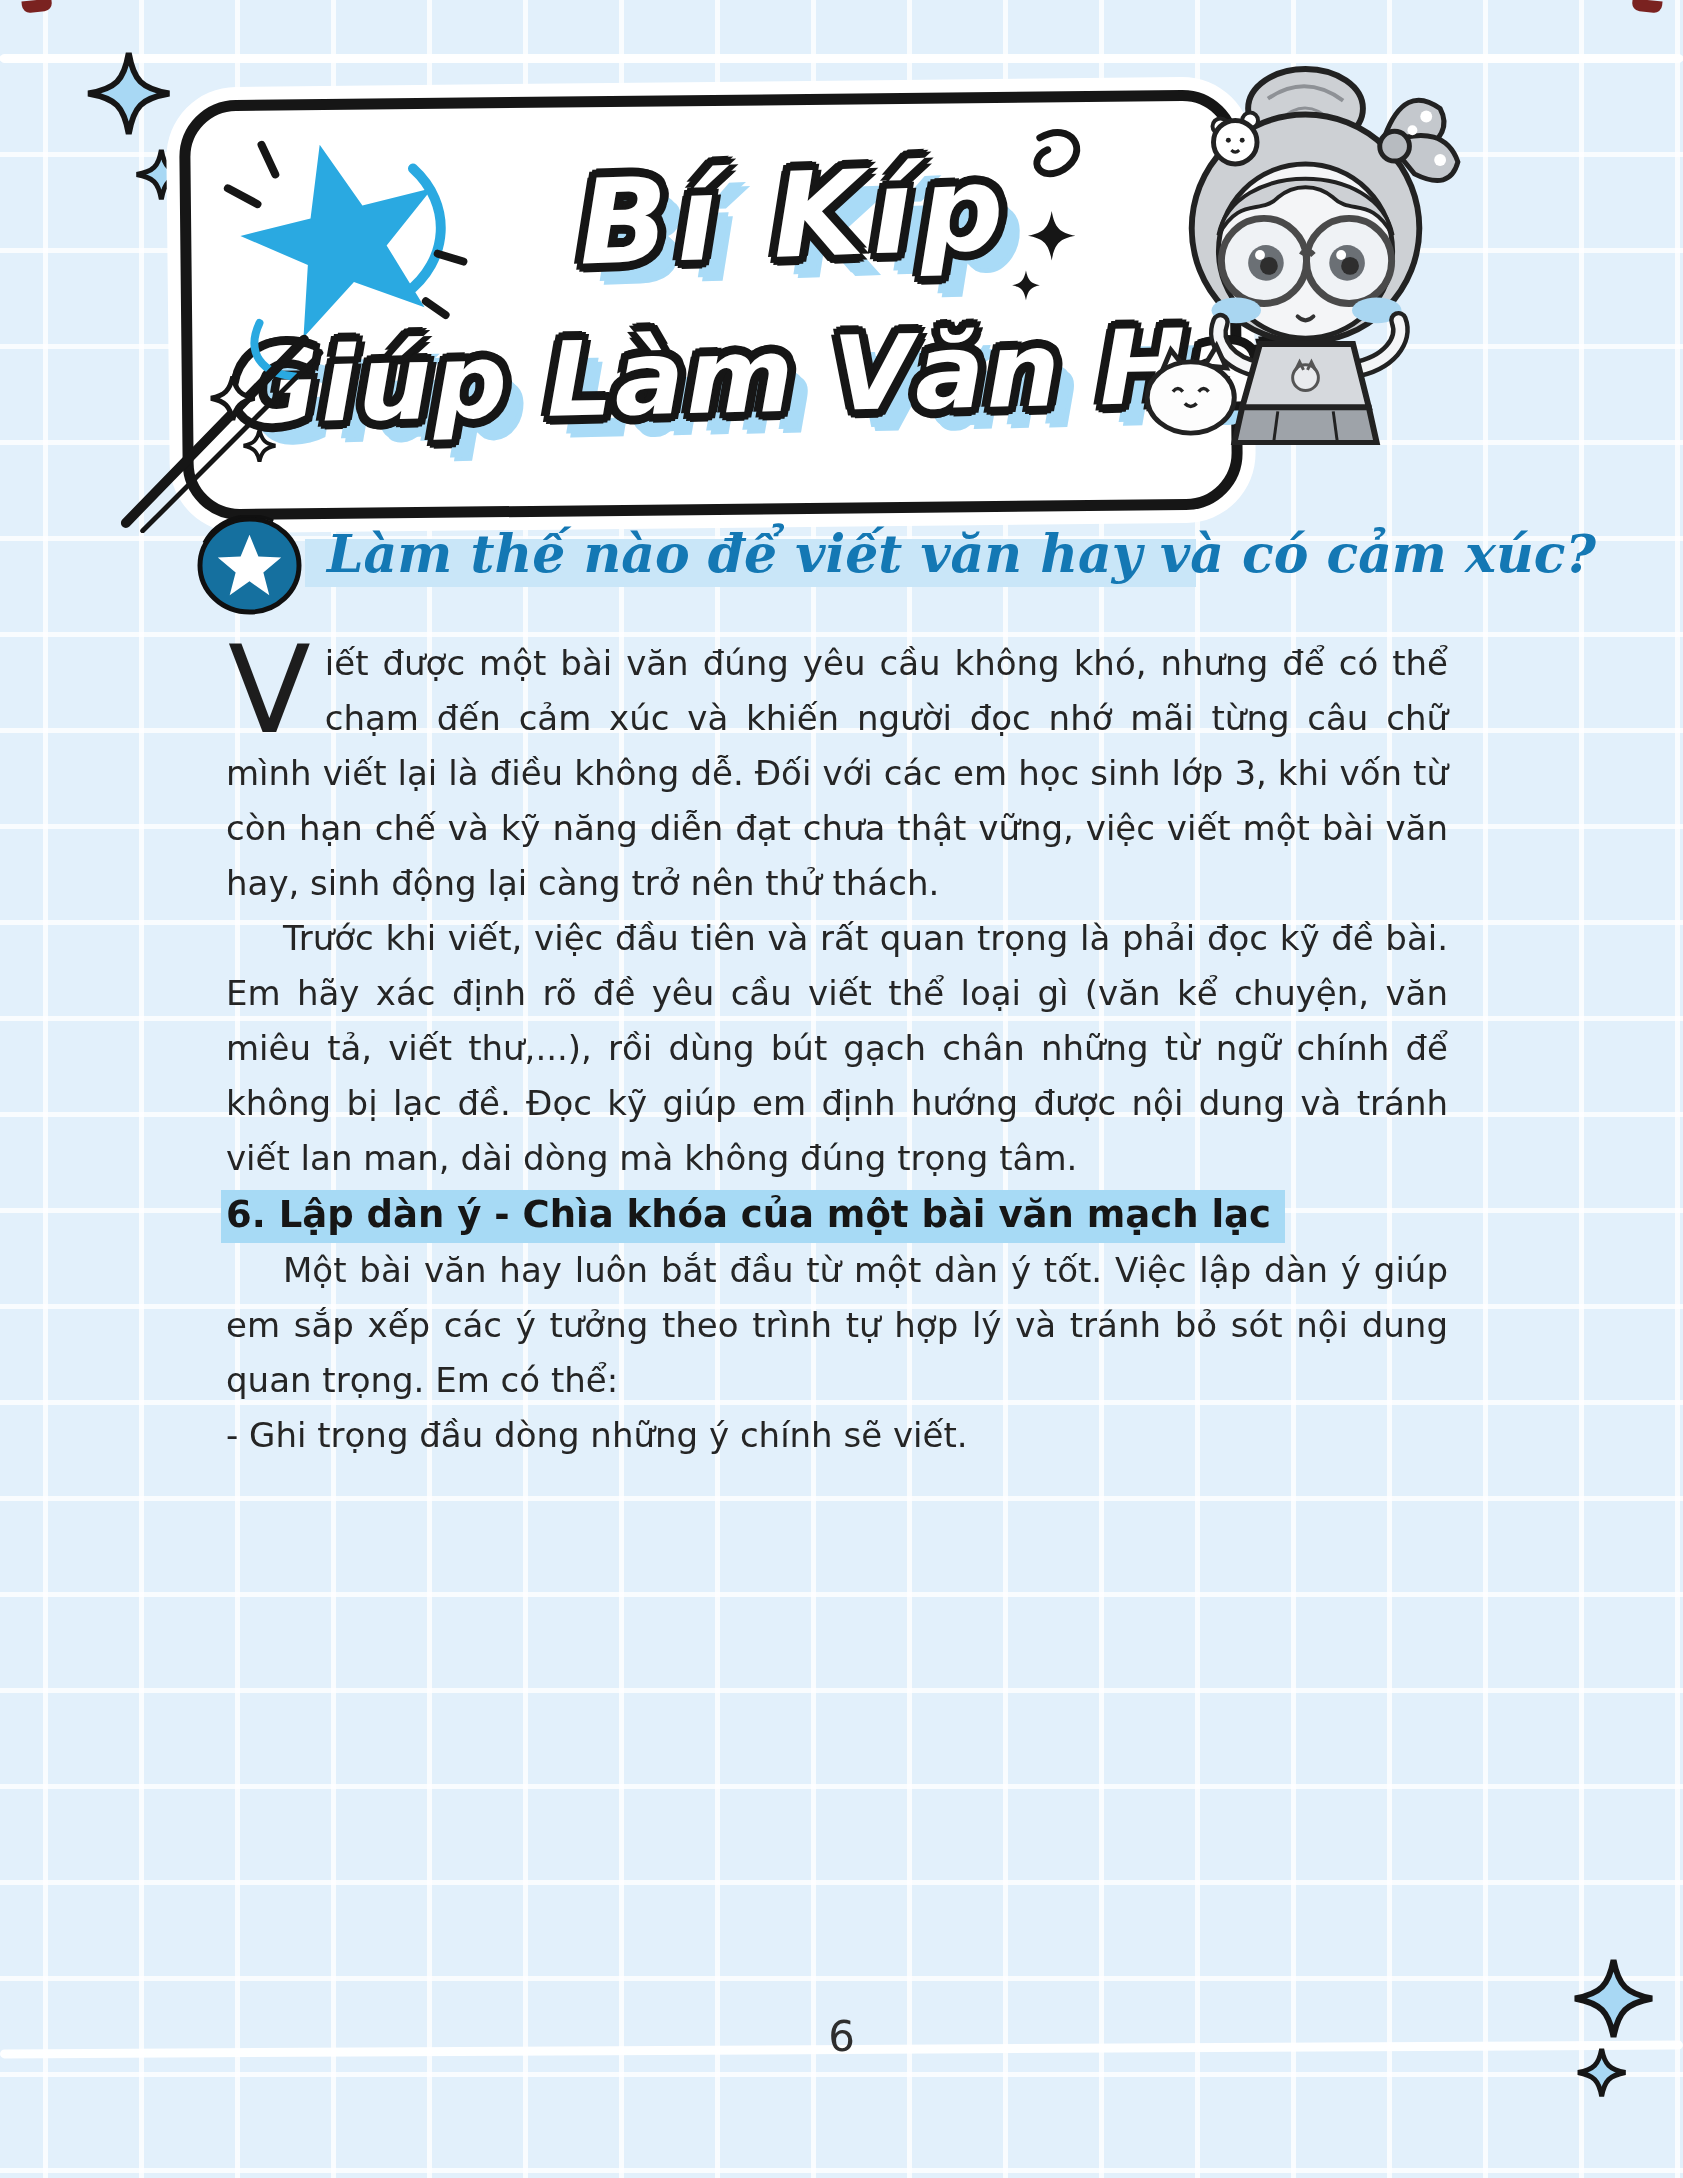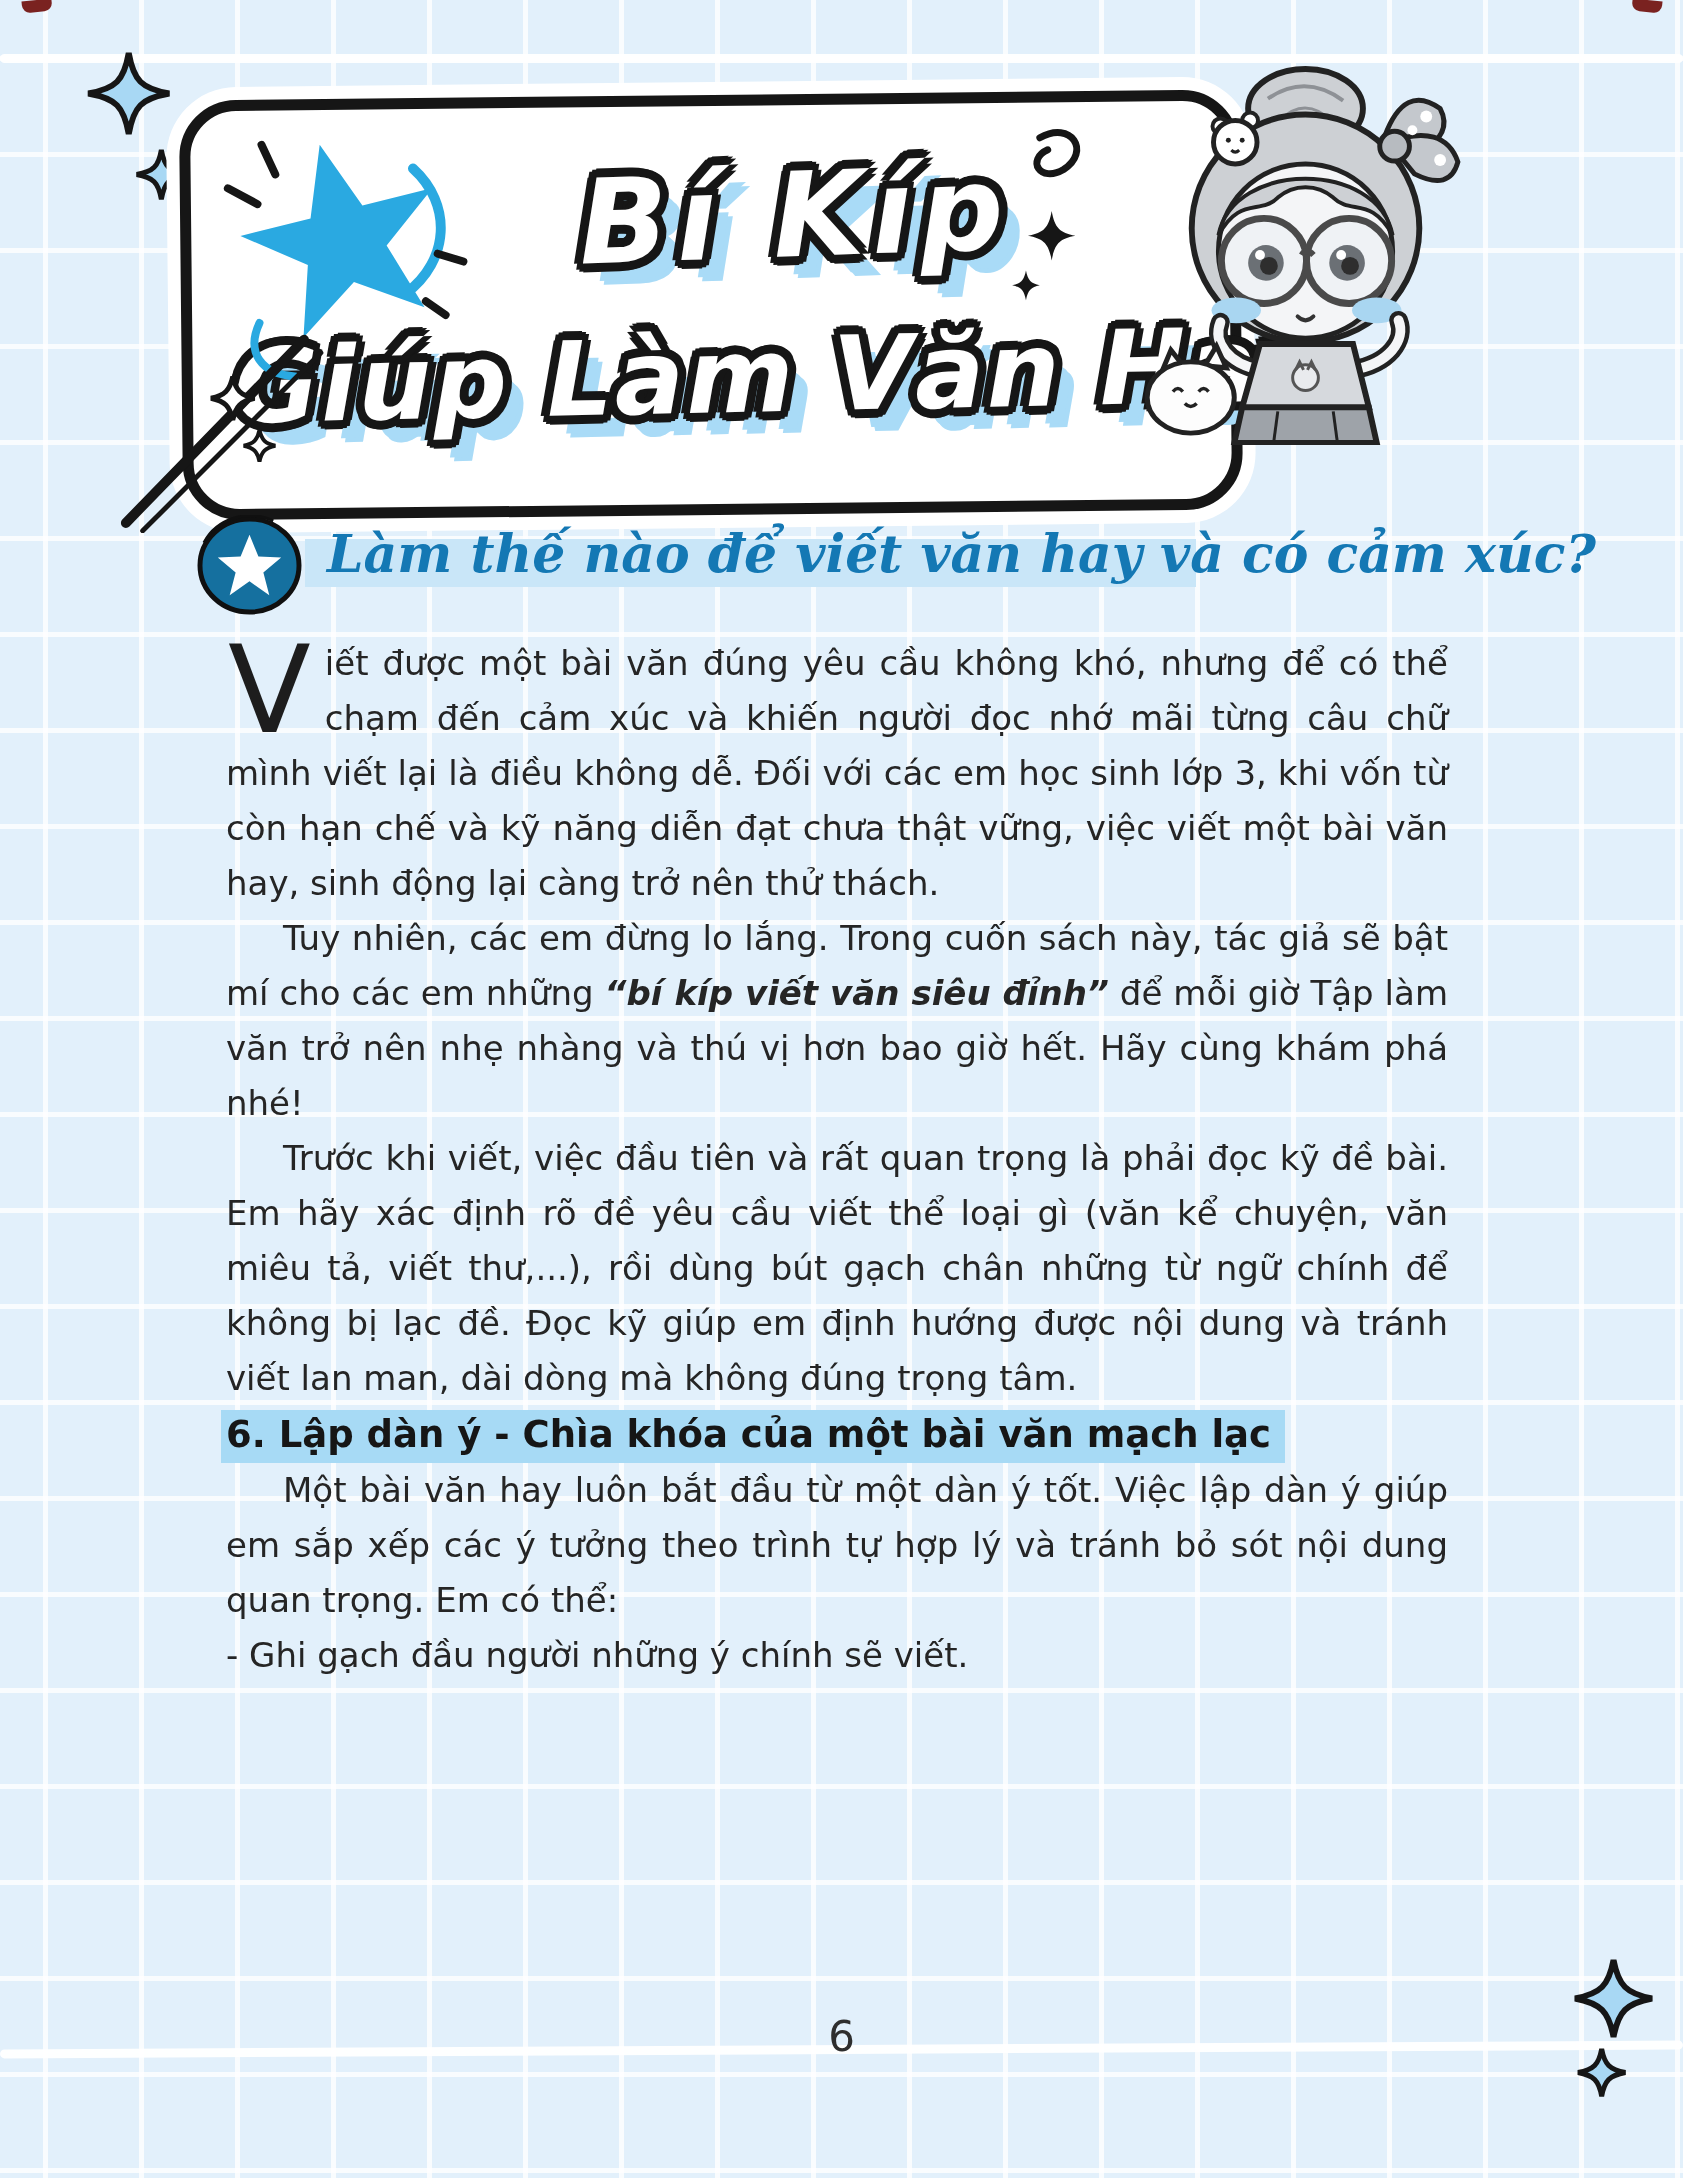--- a/index.html
+++ b/index.html
@@ -176,27 +176,26 @@
 <svg class="decor" style="left:196px;top:515px;z-index:3" width="107" height="101" viewBox="0 0 108 102">
   <ellipse cx="54" cy="51" rx="50" ry="47" fill="#15709F" stroke="#101010" stroke-width="5"></ellipse>
   <path d="M8 28 A 52 49 0 0 1 78 6" fill="none" stroke="#101010" stroke-width="3"></path>
   <polygon points="54,20 63,42 86,43 68,58 74,81 54,67 34,81 40,58 22,43 45,42" fill="#ffffff"></polygon>
 </svg>
 <div class="q-bar"></div>
 <div class="q-text">Làm thế nào để viết văn hay và có cảm xúc?</div>
 
 <div class="content">
   <p><span class="dropcap">V</span><span>iết được một bài văn đúng yêu cầu không khó, nhưng để có thể chạm đến cảm xúc và khiến người đọc nhớ mãi từng câu chữ mình viết lại là điều không dễ. Đối với các em học sinh lớp 3, khi vốn từ còn hạn chế và kỹ năng diễn đạt chưa thật vững, việc viết một bài văn hay, sinh động lại càng trở nên thử thách.</span></p>
-  <p class="indent"><span>Tuy nhiên, các em đừng lo lắng. Trong cuốn sách này, tác giả sẽ bật mí cho các em những </span><span class="emph">“bí kíp viết văn siêu đỉnh”</span><span> để mỗi giờ Tập làm văn trở nên nhẹ nhàng và thú vị hơn bao giờ hết. Hãy cùng khám phá nhé!</span></p>
 
   <p class="indent">Trước khi viết, việc đầu tiên và rất quan trọng là phải đọc kỹ đề bài. Em hãy xác định rõ đề yêu cầu viết thể loại gì (văn kể chuyện, văn miêu tả, viết thư,...), rồi dùng bút gạch chân những từ ngữ chính để không bị lạc đề. Đọc kỹ giúp em định hướng được nội dung và tránh viết lan man, dài dòng mà không đúng trọng tâm.</p>
 
   <p class="sec-head"><span class="hl">6. Lập dàn ý - Chìa khóa của một bài văn mạch lạc</span></p>
   <p class="indent">Một bài văn hay luôn bắt đầu từ một dàn ý tốt. Việc lập dàn ý giúp em sắp xếp các ý tưởng theo trình tự hợp lý và tránh bỏ sót nội dung quan trọng. Em có thể:</p>
-  <p class="bullet">- Ghi gạch đầu người những ý chính sẽ viết.</p>
+  <p class="bullet">- Ghi trọng đầu dòng những ý chính sẽ viết.</p>
 </div>
 
 <div class="page-num">6</div>
 
 <svg class="decor" style="left:1556px;top:1958px" width="119" height="158" viewBox="0 0 120 160">
   <path d="M58 2 C63 28 71 36 97 41 C71 46 63 54 58 80 C53 54 45 46 19 41 C45 36 53 28 58 2 Z" fill="#A8D8F4" stroke="#161616" stroke-width="6"></path>
   <path d="M46 92 C49 108 54 113 70 116 C54 119 49 124 46 140 C43 124 38 119 22 116 C38 113 43 108 46 92 Z" fill="#A8D8F4" stroke="#161616" stroke-width="5"></path>
 </svg>
 
 

